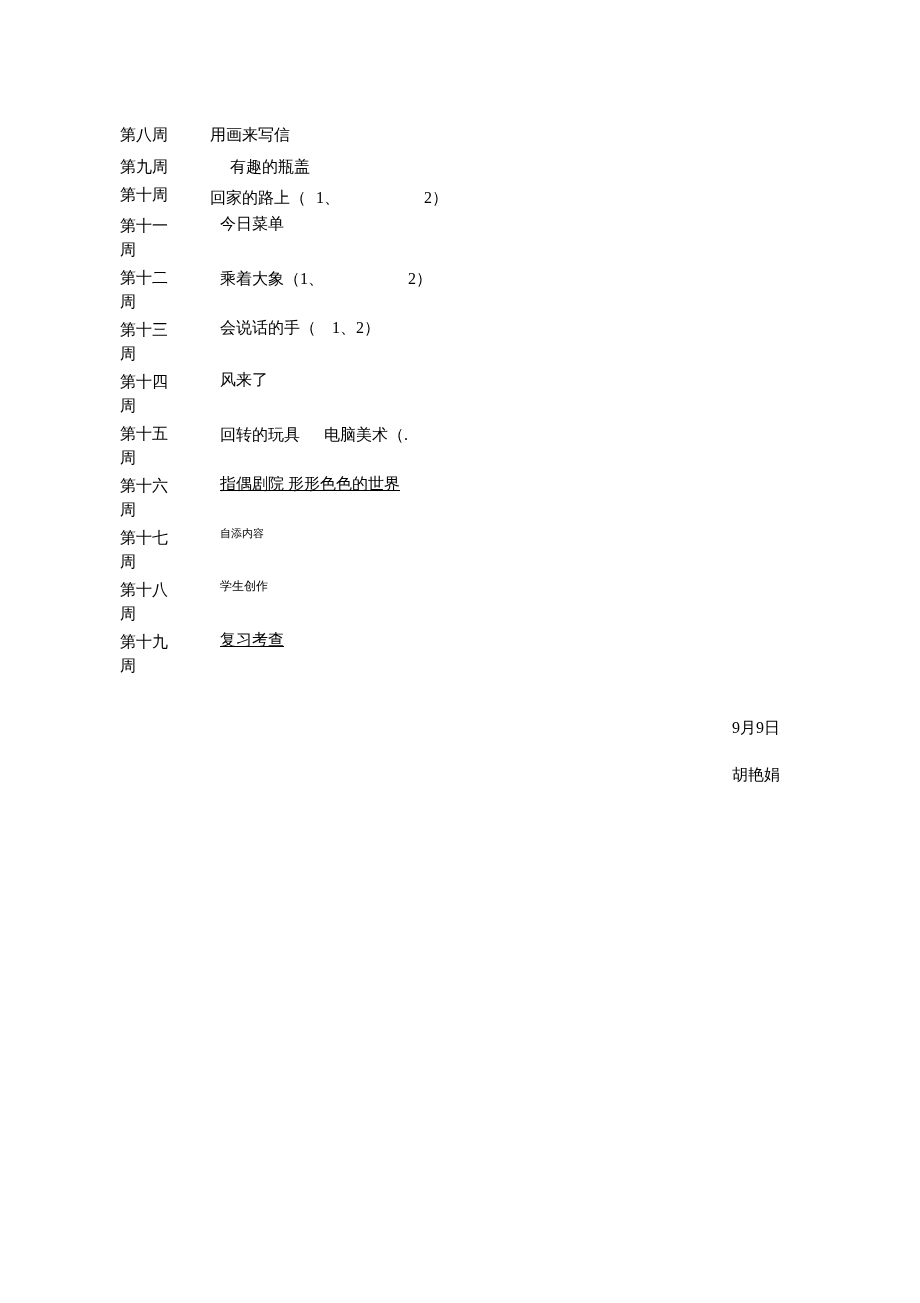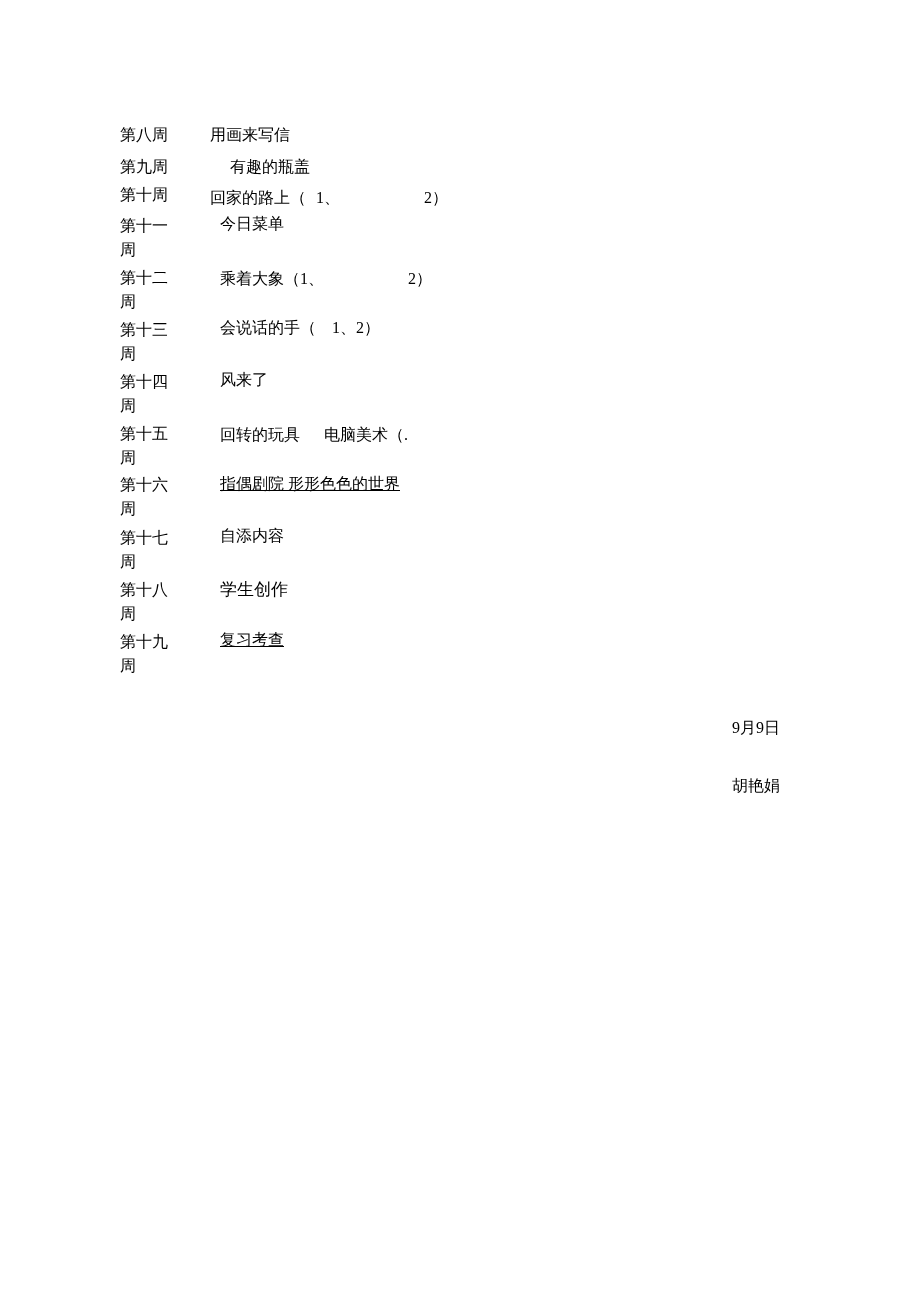--- a/index.html
+++ b/index.html
@@ -64,21 +64,21 @@
 
     .date-line {
       text-align: right;
       margin-top: 40px;
       margin-right: 60px;
       font-size: 16px;
     }
 
     .author-line {
       text-align: right;
-      margin-top: 37px;
+      margin-top: 26px;
       margin-right: 60px;
       font-size: 16px;
     }
 
     .sub-content {
       display: flex;
       flex-direction: row;
       line-height: 1.6;
     }
   </style>
@@ -131,32 +131,32 @@
 
     <div class="multi-row-block">
       <div class="week-label-multiline" style="line-height:1.5;">第十五<br>周</div>
       <div class="sub-content" style="padding-left:20px;">
         <span style="font-size:16px;">回转的玩具&nbsp;&nbsp;&nbsp;&nbsp;&nbsp;&nbsp;电脑美术（</span>
         <span style="font-size:16px;">.</span>
       </div>
     </div>
 
     <div class="multi-row-block">
-      <div class="week-label-multiline" style="line-height:1.5;font-family:Liberation Mono, monospace;">第十六<br>周</div>
+      <div class="week-label-multiline" style="line-height:1.5;">第十六<br>周</div>
       <div style="padding-left:20px; font-size:16px;text-decoration:underline;">指偶剧院  形形色色的世界</div>
     </div>
 
     <div class="multi-row-block">
       <div class="week-label-multiline" style="line-height:1.5;">第十七<br>周</div>
-      <div style="padding-left:20px; font-size:16px;">自添内容</div>
+      <div style="padding-left:20px; font-size:11px;">自添内容</div>
     </div>
 
     <div class="multi-row-block">
       <div class="week-label-multiline" style="line-height:1.5;">第十八<br>周</div>
-      <div style="padding-left:20px; font-size:17px;text-align:center;">学生创作</div>
+      <div style="padding-left:20px; font-size:12px;text-align:center;">学生创作</div>
     </div>
 
     <div class="multi-row-block">
       <div class="week-label-multiline" style="line-height:1.5;">第十九<br>周</div>
       <div style="padding-left:20px; font-size:16px;text-decoration:underline;">复习考查</div>
     </div>
 
   </div>
 
   <div class="date-line">

